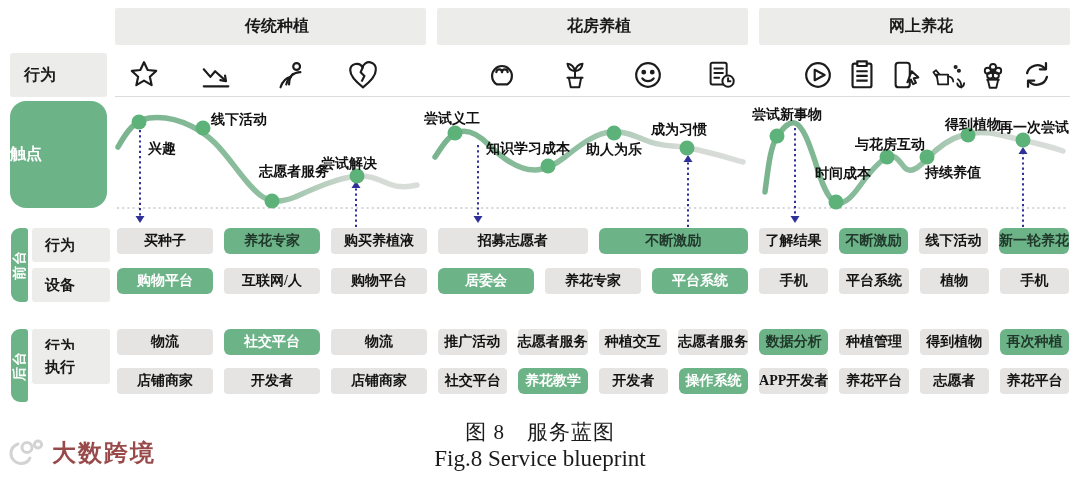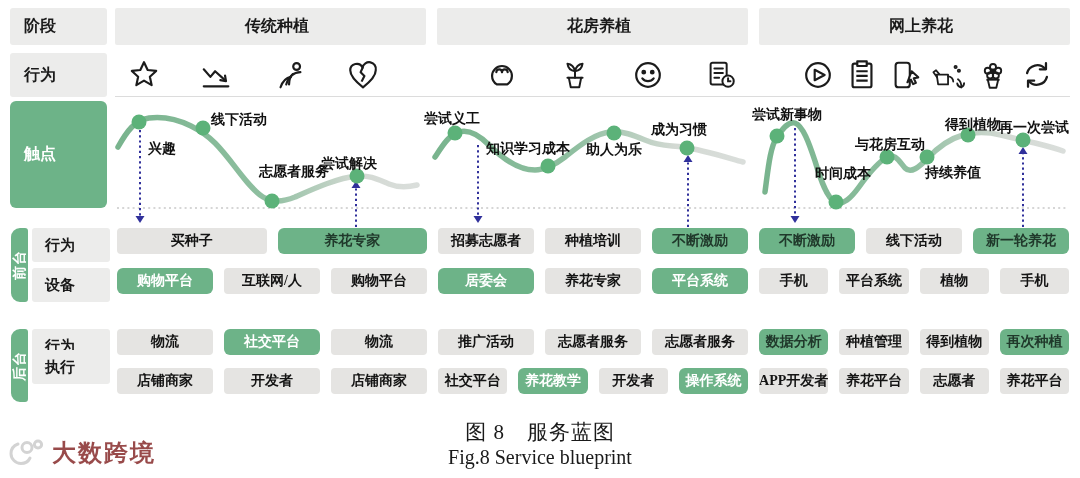--- a/index.html
+++ b/index.html
@@ -7,22 +7,22 @@
          font-family:"Liberation Serif","DejaVu Serif",serif;color:#1a1a1a;}
   .abs{position:absolute;}
   
   .glabel{background:#ececeb;border-radius:3px;display:flex;align-items:center;
           font-weight:bold;font-size:16px;padding-left:14px;box-sizing:border-box;}
   .phase-bar{background:#ececeb;border-radius:2px;display:flex;align-items:center;justify-content:center;
              font-weight:bold;font-size:16px;padding-left:13px;}
   .hdr-row{left:115px;width:955px;display:flex;gap:11px;}
   .hdr-row .phase-bar{flex:1;}
   
-  .tp-box{background:#6db388;border-radius:6px;color:#fff;font-weight:bold;font-size:16px;
-          display:flex;align-items:center;padding-left:14px;box-sizing:border-box;}
+  .tp-box{background:#6db388;border-radius:16px;color:#fff;font-weight:bold;font-size:16px;
+          display:flex;align-items:center;box-sizing:border-box;}
   
   .icons-row{left:115px;top:53px;width:955px;height:44px;display:flex;gap:11px;}
   .icon-group{flex:1;display:flex;align-items:center;justify-content:space-between;box-sizing:border-box;}
   .icon{width:34px;height:34px;display:inline-flex;}
   .icon svg{width:100%;height:100%;}
   .sep{background:#dcdcdc;height:1px;}
   
   .cell-row{position:absolute;left:117px;width:952px;height:26px;display:flex;gap:11px;}
   .cell-group{flex:1;display:flex;gap:11px;}
   .cell{flex:1;display:flex;align-items:center;justify-content:center;border-radius:4px;
@@ -34,32 +34,31 @@
              font-weight:bold;font-size:15px;padding-left:13px;box-sizing:border-box;
              position:absolute;left:32px;width:78px;height:34px;}
   .vbar{position:absolute;left:11px;width:17px;background:#6db388;border-radius:9px 3px 3px 9px;
         display:flex;align-items:center;justify-content:center;}
   .vbar span{transform:rotate(-90deg);color:#fff;font-weight:bold;font-size:14px;white-space:nowrap;letter-spacing:1px;}
   
   .curve-label{position:absolute;font-weight:bold;font-size:14px;color:#111;white-space:nowrap;}
   
   .caption{left:0;width:1080px;text-align:center;}
   .cap-zh{top:418px;font-size:21px;letter-spacing:1px;}
-  .cap-en{top:446px;font-size:20px;text-align:center;}
+  .cap-en{top:446px;font-size:23px;text-align:center;}
   
   .watermark{left:8px;top:436px;display:flex;align-items:center;gap:4px;opacity:.8;}
   .wm-text{font-family:"Liberation Sans","DejaVu Sans",sans-serif;font-weight:bold;
            font-size:24px;color:#7f1d1d;letter-spacing:2px;}
 </style>
 </head>
 <body>
 
 <div class="stage">
 
-  <div class="abs glabel" style="left:10px;top:8px;width:97px;height:37px;">阶段</div>
   <div class="abs hdr-row" style="top:8px;height:37px;">
     <div class="phase-bar">传统种植</div>
     <div class="phase-bar">花房养植</div>
     <div class="phase-bar">网上养花</div>
   </div>
 
   <div class="abs glabel" style="left:10px;top:53px;width:97px;height:44px;">行为</div>
   <div class="abs icons-row">
     <div class="icon-group" style="padding-left:12px;padding-right:78px;">
       <span class="icon">
@@ -265,27 +264,28 @@
     <span>后台</span>
   </div>
   <div class="row-label" style="top:329px;">行为</div>
   <div class="row-label" style="top:350px;">执行</div>
 
   <div id="cells-layer">
       <div class="cell-row" style="top: 228px;">
         <div class="cell-group">
           <div class="cell gray">买种子</div>
           <div class="cell green-dark">养花专家</div>
+          <div class="cell gray">购买养植液</div>
         </div>
         <div class="cell-group">
           <div class="cell gray">招募志愿者</div>
-          <div class="cell gray">种植培训</div>
           <div class="cell green-dark">不断激励</div>
         </div>
         <div class="cell-group">
+          <div class="cell gray">了解结果</div>
           <div class="cell green-dark">不断激励</div>
           <div class="cell gray">线下活动</div>
           <div class="cell green-dark">新一轮养花</div>
         </div>
       </div>
       <div class="cell-row" style="top: 268px;">
         <div class="cell-group">
           <div class="cell green-light">购物平台</div>
           <div class="cell gray">互联网/人</div>
           <div class="cell gray">购物平台</div>
@@ -304,20 +304,21 @@
       </div>
       <div class="cell-row" style="top: 329px;">
         <div class="cell-group">
           <div class="cell gray">物流</div>
           <div class="cell green-light">社交平台</div>
           <div class="cell gray">物流</div>
         </div>
         <div class="cell-group">
           <div class="cell gray">推广活动</div>
           <div class="cell gray">志愿者服务</div>
+          <div class="cell gray">种植交互</div>
           <div class="cell gray">志愿者服务</div>
         </div>
         <div class="cell-group">
           <div class="cell green-dark">数据分析</div>
           <div class="cell gray">种植管理</div>
           <div class="cell gray">得到植物</div>
           <div class="cell green-dark">再次种植</div>
         </div>
       </div>
       <div class="cell-row" style="top: 368px;">

